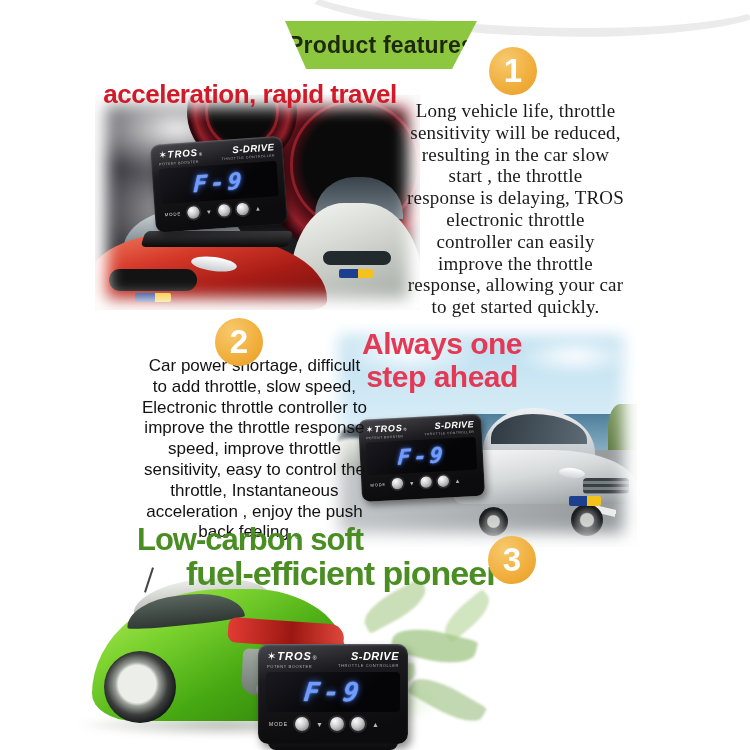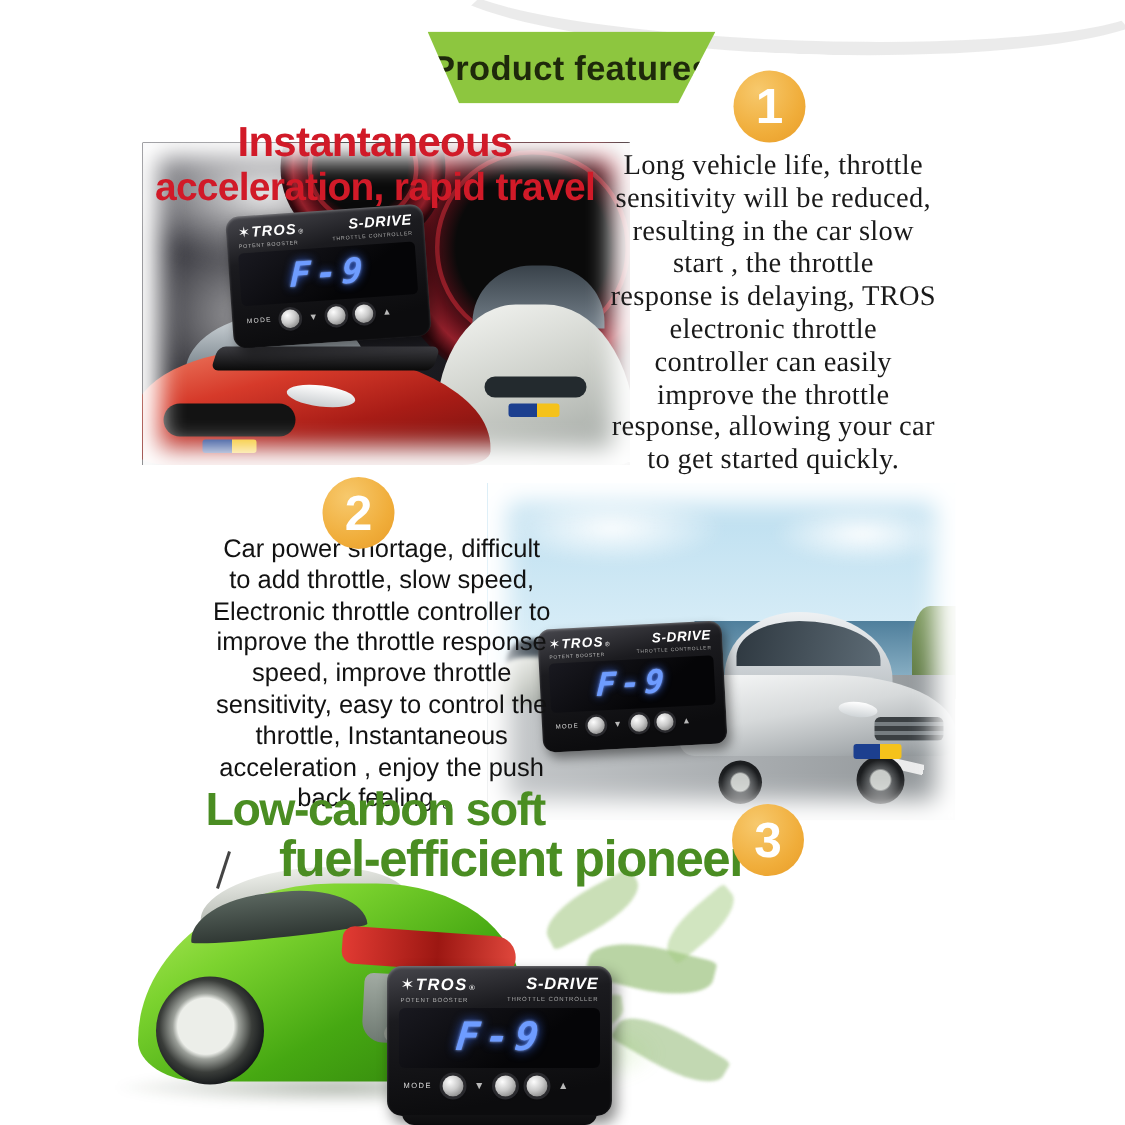--- a/index.html
+++ b/index.html
@@ -183,21 +183,20 @@
 
   <div class="abs swoosh"></div>
 
   <div class="abs banner">
     <span>Product features</span>
   </div>
 
   <div class="abs badge badge-1">1</div>
 
   <div class="abs h-red">
-    <div class="l1">Instantaneous</div>
     <div class="l2">acceleration, rapid travel</div>
   </div>
 
   <div class="abs photo1">
     <div class="abs p1-blur1"></div>
     <div class="abs p1-blur2"></div>
     <div class="abs gauge p1-gauge-big"></div>
     <div class="abs gauge p1-gauge-small"></div>
     <div class="abs p1-redglow"></div>
     <div class="abs p1-checker"></div>
@@ -316,20 +315,24 @@
           <span class="dev-tri">▼</span>
           <span class="dev-btn"></span>
           <span class="dev-btn"></span>
           <span class="dev-tri">▲</span>
         </div>
       </div>
     </div>
   </div>
   <div class="abs fade fade2"></div>
 
+  <div class="abs h-pink">
+    <div class="l1">Always one</div>
+    <div class="l2">step ahead</div>
+  </div>
 
   <div class="abs badge badge-3">3</div>
 
   <div class="abs h-green-1">Low-carbon soft</div>
   <div class="abs h-green-2">fuel-efficient pioneer</div>
 
   <div class="abs scene3">
     <div class="abs leaf leaf1"></div>
     <div class="abs leaf leaf2"></div>
     <div class="abs leaf leaf3"></div>

